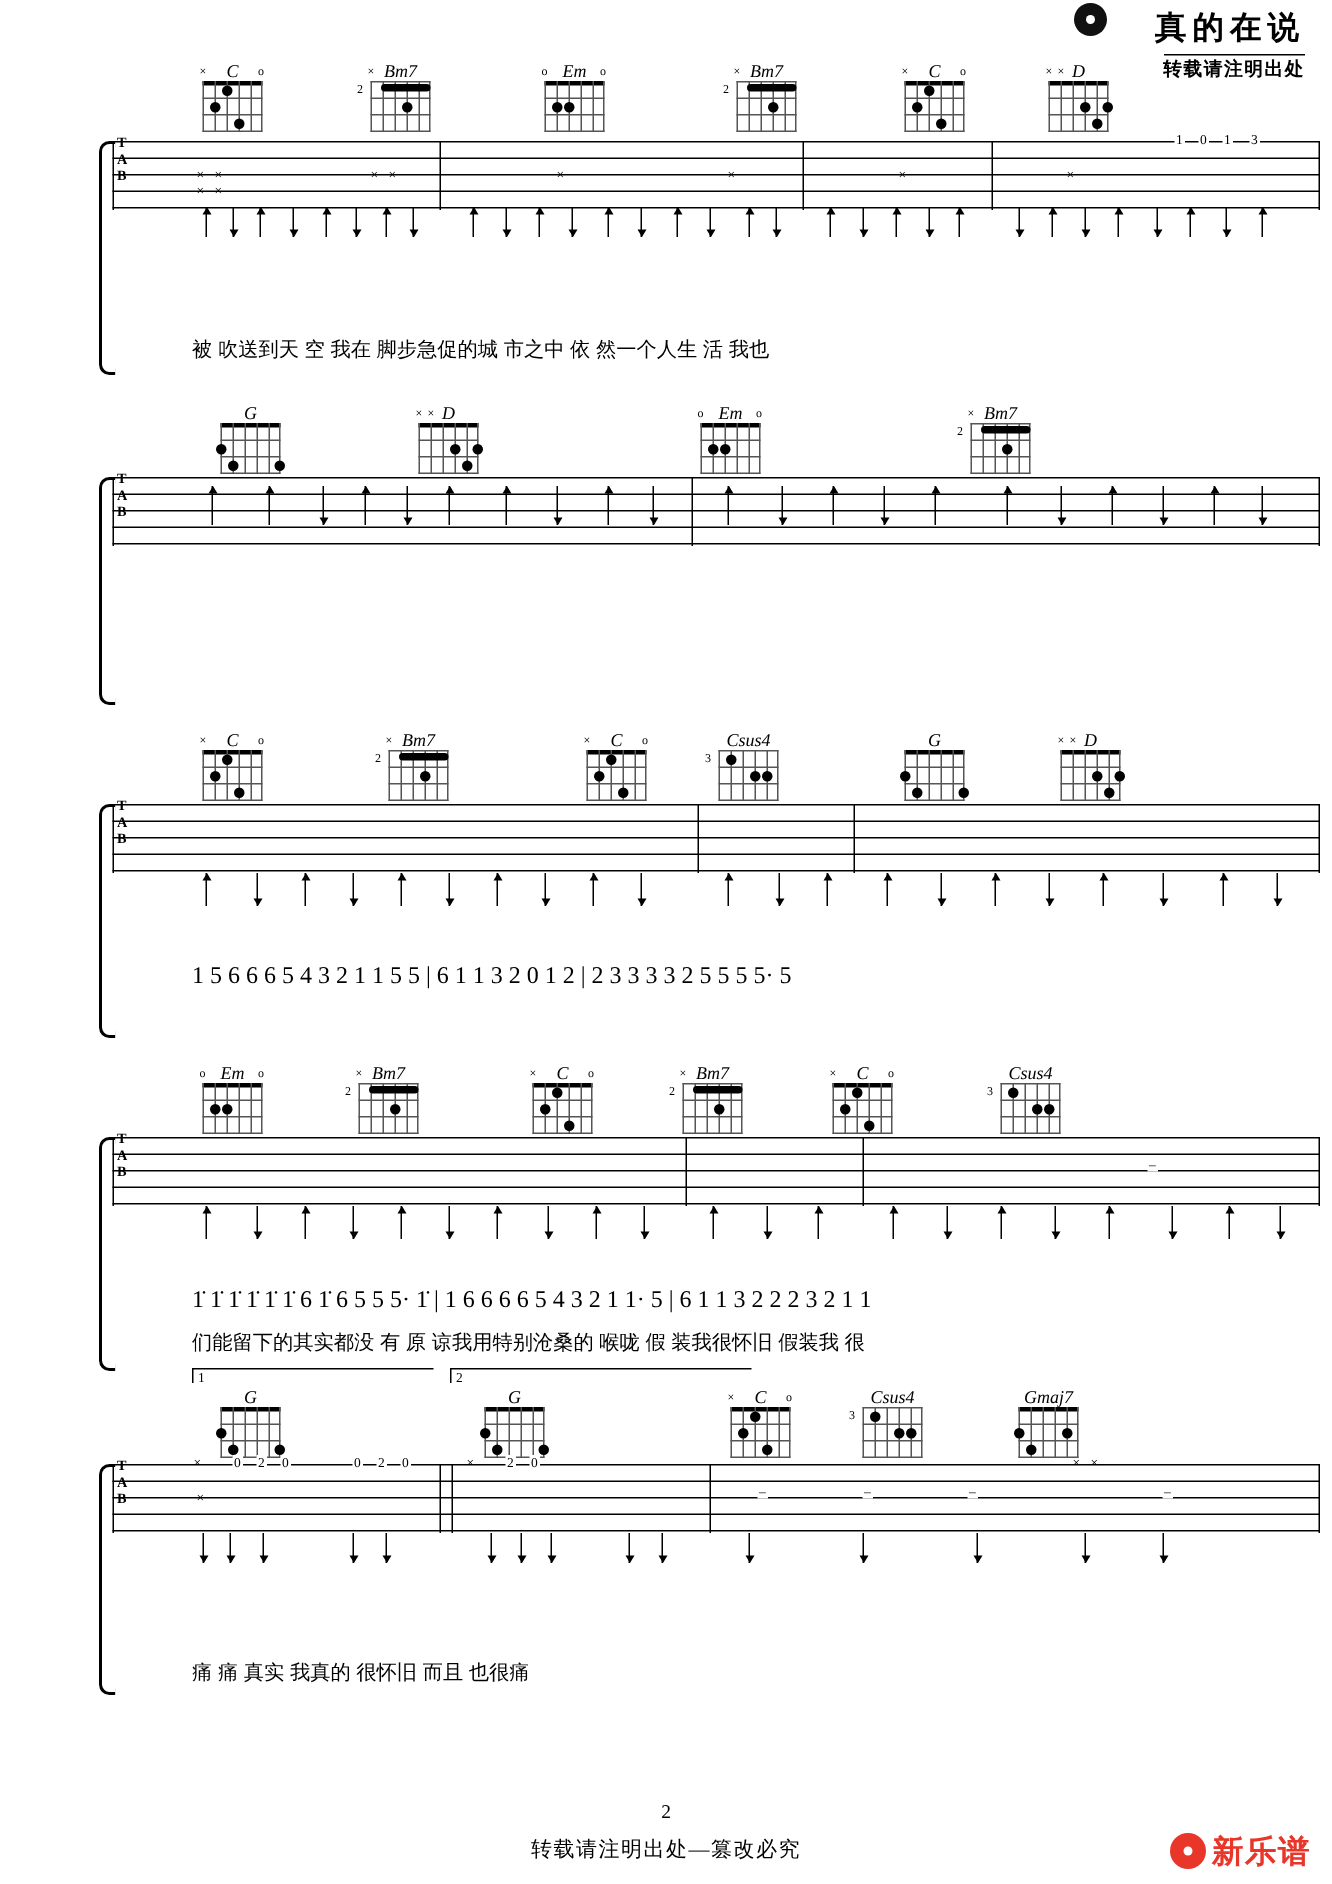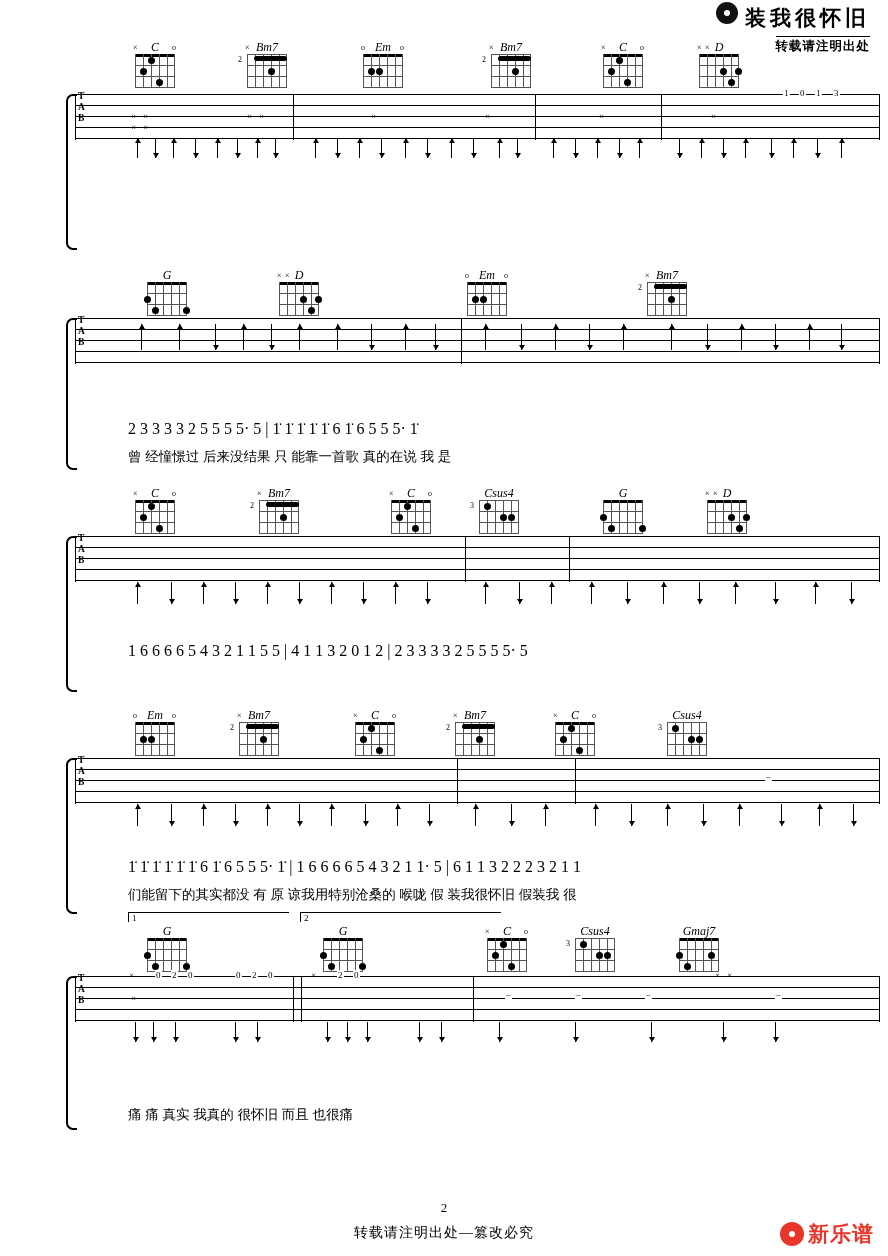--- a/index.html
+++ b/index.html
@@ -78,21 +78,21 @@
 
   .volta{position:absolute;border-left:1px solid #000;border-top:1px solid #000;height:9px;}
   .voltalbl{position:absolute;font-size:9px;}
 </style>
 </head>
 <body>
 
 <div class="page">
 
   <div class="hdr-disc"></div>
-  <div class="hdr-title">装我很怀旧</div>
+  <div class="hdr-title">真的在说</div>
   <div class="hdr-sub">转载请注明出处</div>
 
   <div class="system" style="top:34px;height:210px;">
 
     <div class="chordbox" style="left:128px;top:6px;">
       <div class="chordname">C</div>
       <div class="grid">
         <div class="nut"></div>
         <div class="fret" style="top:11px"></div>
           <div class="fret" style="top:22px"></div>
@@ -273,20 +273,21 @@
       <div class="arrow dn" style="left:604px;top:0;height:20px"></div>
       <div class="arrow up" style="left:626px;top:0;height:20px"></div>
       <div class="arrow dn" style="left:648px;top:0;height:20px"></div>
       <div class="arrow up" style="left:670px;top:0;height:20px"></div>
       <div class="arrow dn" style="left:696px;top:0;height:20px"></div>
       <div class="arrow up" style="left:718px;top:0;height:20px"></div>
       <div class="arrow dn" style="left:742px;top:0;height:20px"></div>
       <div class="arrow up" style="left:766px;top:0;height:20px"></div>
     </div>
 
+    <div class="lyricline" style="left:128px;top:190px;">被 吹送到天 空      我在  脚步急促的城 市之中    依 然一个人生 活      我也</div>
   </div>
 
   <div class="system" style="top:262px;height:200px;">
 
     <div class="chordbox" style="left:140px;top:6px;">
       <div class="chordname">G</div>
       <div class="grid">
         <div class="nut"></div>
         <div class="fret" style="top:11px"></div>
           <div class="fret" style="top:22px"></div>
@@ -396,22 +397,20 @@
       <div class="arrow dn" style="left:514px;top:-36px;height:26px"></div>
       <div class="arrow up" style="left:548px;top:-36px;height:26px"></div>
       <div class="arrow up" style="left:596px;top:-36px;height:26px"></div>
       <div class="arrow dn" style="left:632px;top:-36px;height:26px"></div>
       <div class="arrow up" style="left:666px;top:-36px;height:26px"></div>
       <div class="arrow dn" style="left:700px;top:-36px;height:26px"></div>
       <div class="arrow up" style="left:734px;top:-36px;height:26px"></div>
       <div class="arrow dn" style="left:766px;top:-36px;height:26px"></div>
     </div>
 
-    <div class="numline" style="left:128px;top:158px;">2 3 3 3 3      2 5 5 5 5·  5 | 1̇ 1̇ 1̇ 1̇ 1̇  6 1̇ 6 5  5 5·      1̇</div>
-    <div class="lyricline" style="left:128px;top:186px;">曾 经憧憬过      后来没结果    只  能靠一首歌 真的在说  我      是</div>
   </div>
 
   <div class="system" style="top:480px;height:210px;">
 
     <div class="chordbox" style="left:128px;top:6px;">
       <div class="chordname">C</div>
       <div class="grid">
         <div class="nut"></div>
         <div class="fret" style="top:11px"></div>
           <div class="fret" style="top:22px"></div>
@@ -564,21 +563,21 @@
       <div class="arrow up" style="left:516px;top:46px;height:22px"></div>
       <div class="arrow dn" style="left:552px;top:46px;height:22px"></div>
       <div class="arrow up" style="left:588px;top:46px;height:22px"></div>
       <div class="arrow dn" style="left:624px;top:46px;height:22px"></div>
       <div class="arrow up" style="left:660px;top:46px;height:22px"></div>
       <div class="arrow dn" style="left:700px;top:46px;height:22px"></div>
       <div class="arrow up" style="left:740px;top:46px;height:22px"></div>
       <div class="arrow dn" style="left:776px;top:46px;height:22px"></div>
     </div>
 
-    <div class="numline" style="left:128px;top:162px;">1 6 6 6 6 5  4 3 2 1 1  5 5 | 4 1 1 3 2      0 1 2 | 2 3 3 3 3     2 5 5 5 5· 5</div>
+    <div class="numline" style="left:128px;top:162px;">1 5 6 6 6 5  4 3 2 1 1  5 5 | 6 1 1 3 2      0 1 2 | 2 3 3 3 3     2 5 5 5 5· 5</div>
   </div>
 
   <div class="system" style="top:702px;height:215px;">
 
     <div class="chordbox" style="left:128px;top:6px;">
       <div class="chordname">Em</div>
       <div class="grid">
         <div class="nut"></div>
         <div class="fret" style="top:11px"></div>
           <div class="fret" style="top:22px"></div>

